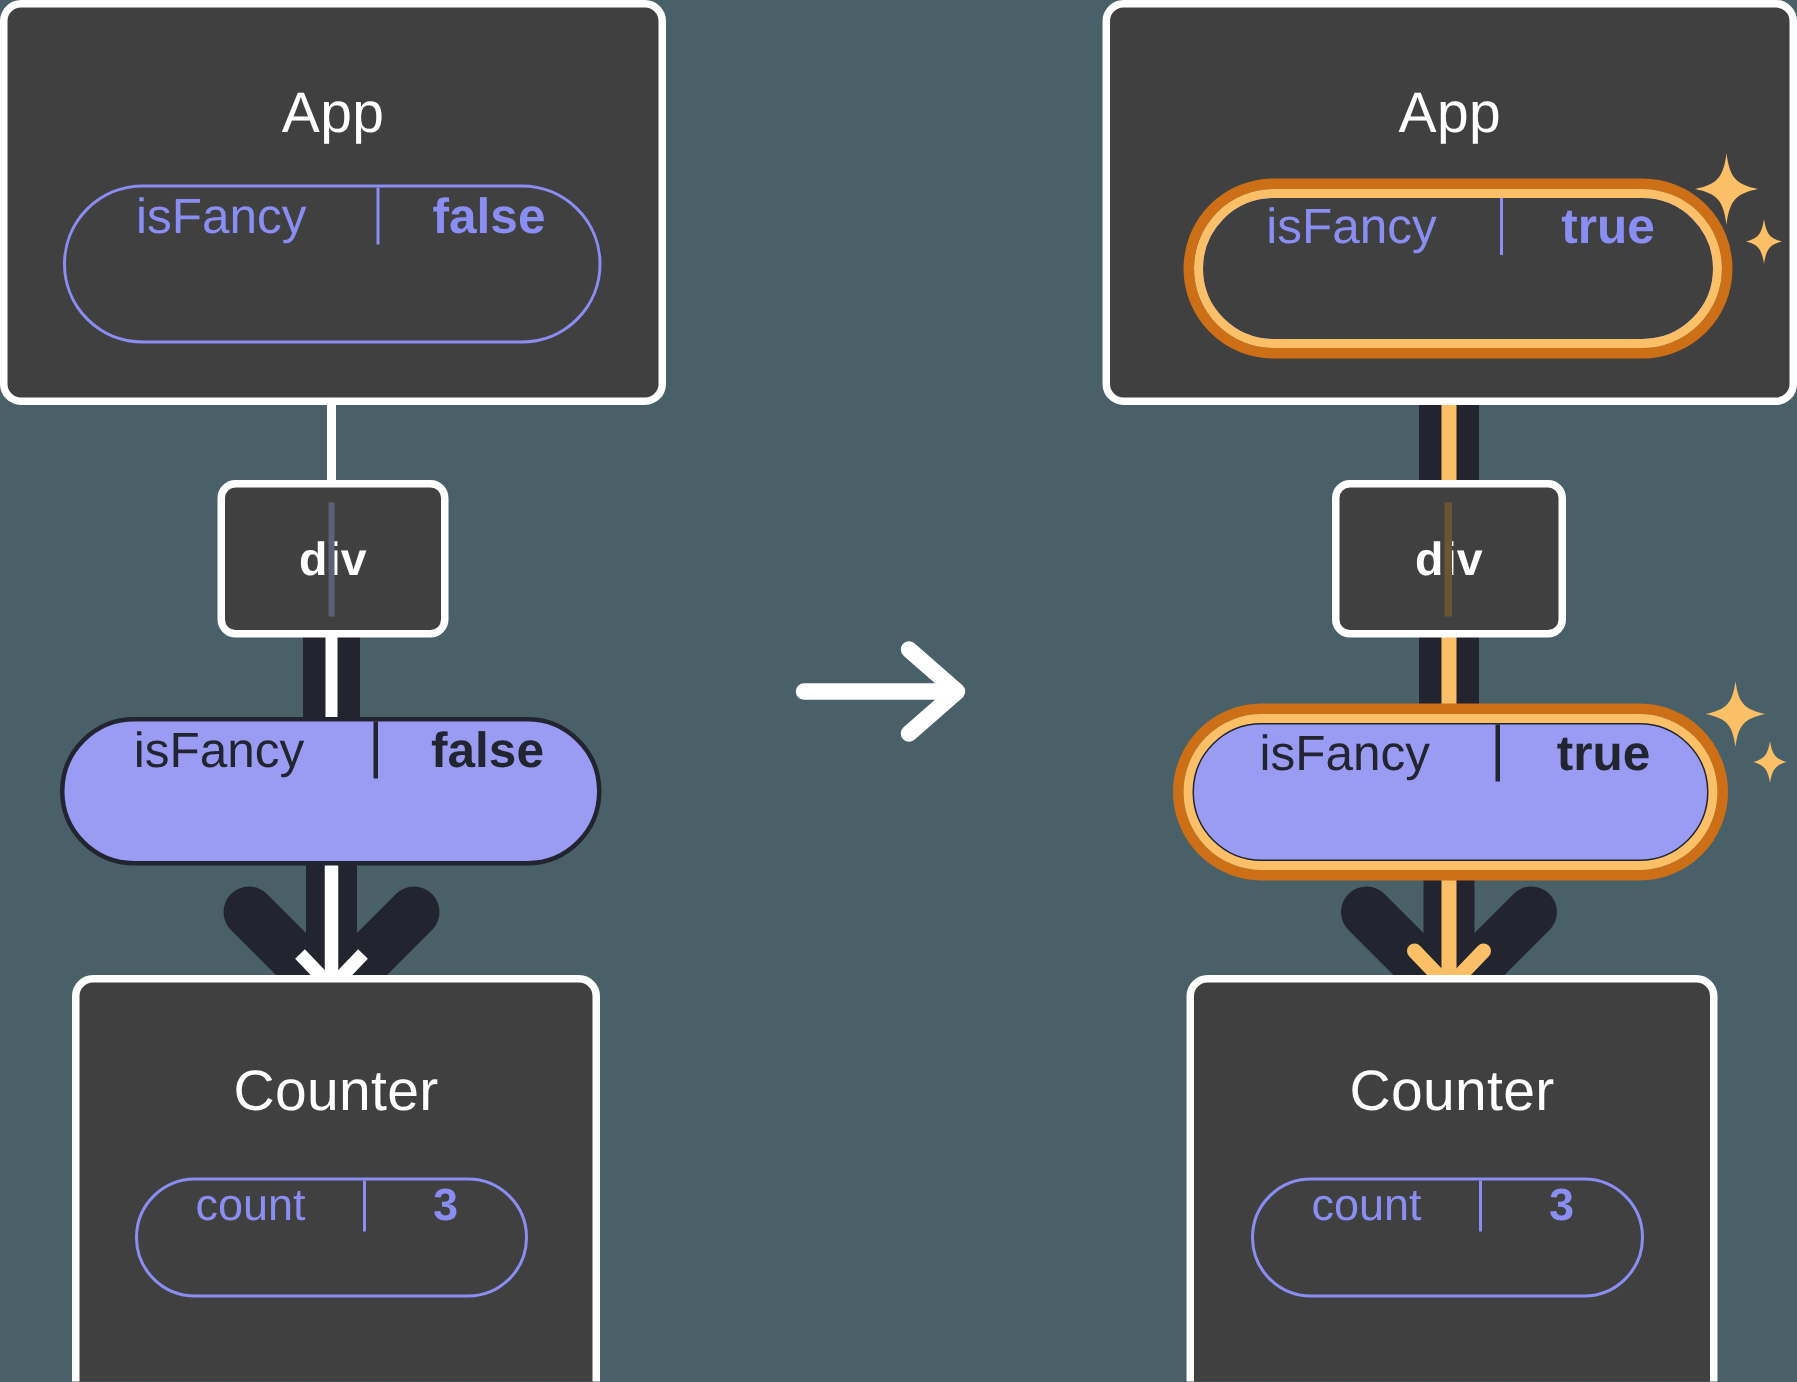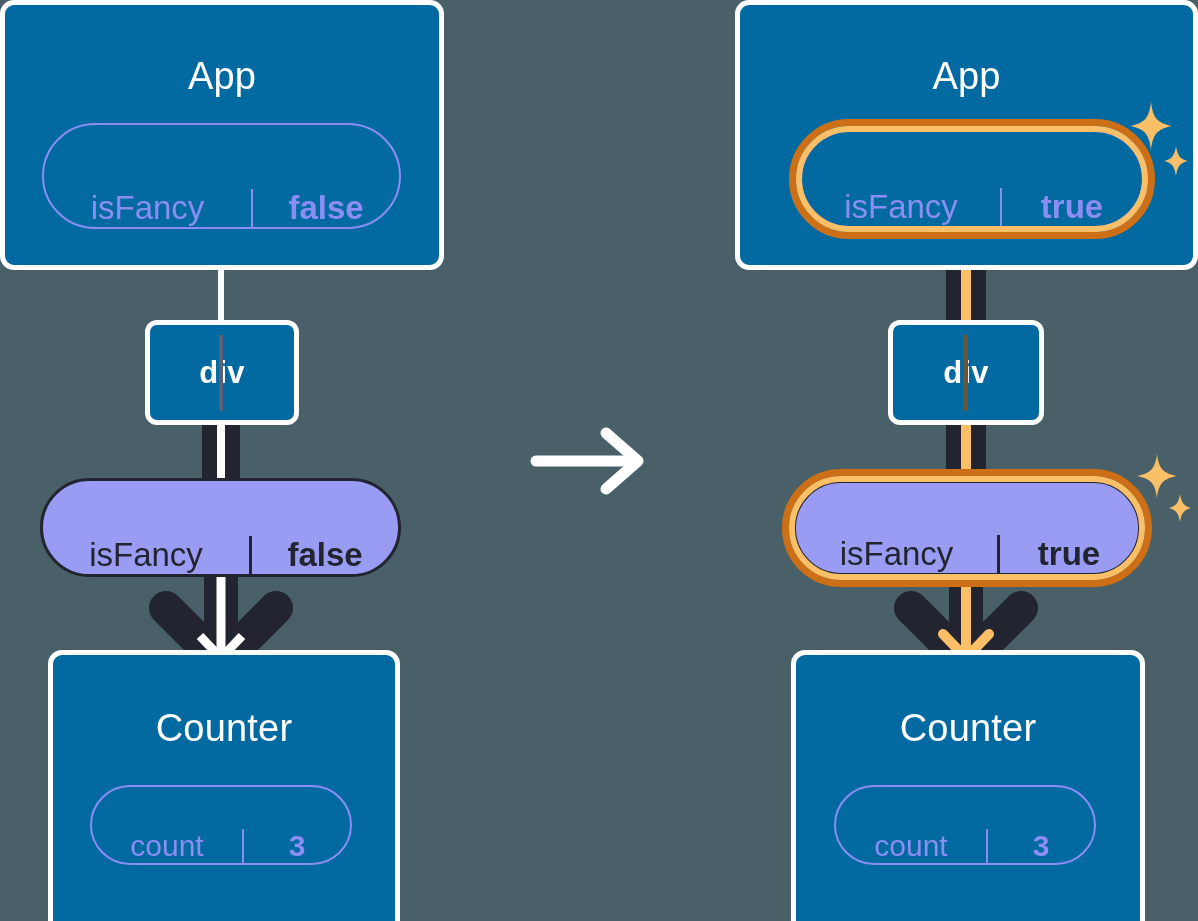--- a/index.html
+++ b/index.html
@@ -8,21 +8,21 @@
     background:#4A6068;
     font-family:"Liberation Sans", sans-serif;
     overflow:hidden;
     position:relative;
   }
   .stage{position:absolute;inset:0;}
 
   
   .nodebox{
     position:absolute;
-    background:#0369a1;
+    background:#404040;
     border:5px solid #FFFFFF;
     border-radius:14px;
     box-sizing:border-box;
     z-index:6;
   }
   .nodebox.small{border-radius:12px;border-width:5px;}
   .node-title{
     position:absolute;left:0;right:0;
     text-align:center;
     color:#FFFFFF;
@@ -30,21 +30,21 @@
     font-weight:400;
     letter-spacing:.2px;
   }
   .node-title.small{font-size:31px;font-weight:700;}
 
   
   .pill{
     position:absolute;
     box-sizing:border-box;
     display:flex;
-    align-items:flex-end;
+    align-items:flex-start;
     border-radius:999px;
     z-index:8;
   }
   .pill .cell{
     display:flex;align-items:center;justify-content:center;
     box-sizing:border-box;
     font-size:33px;
     white-space:nowrap;
   }
   .pill .cell.k{flex:0 0 auto;}

